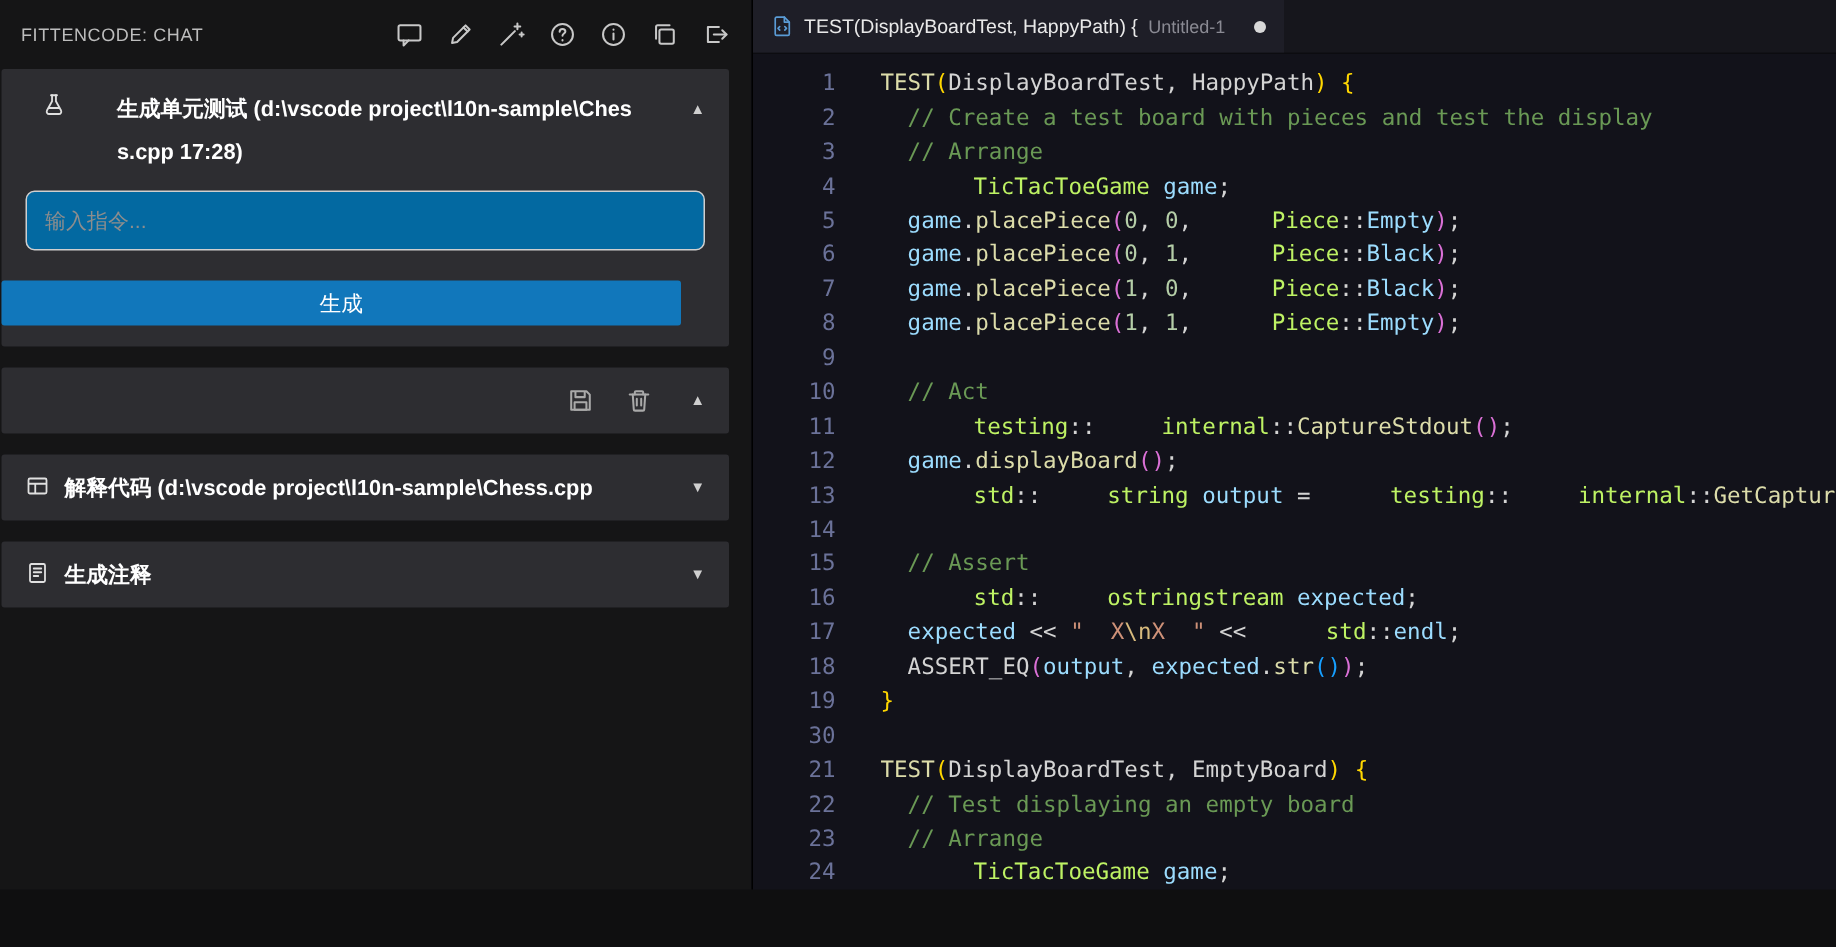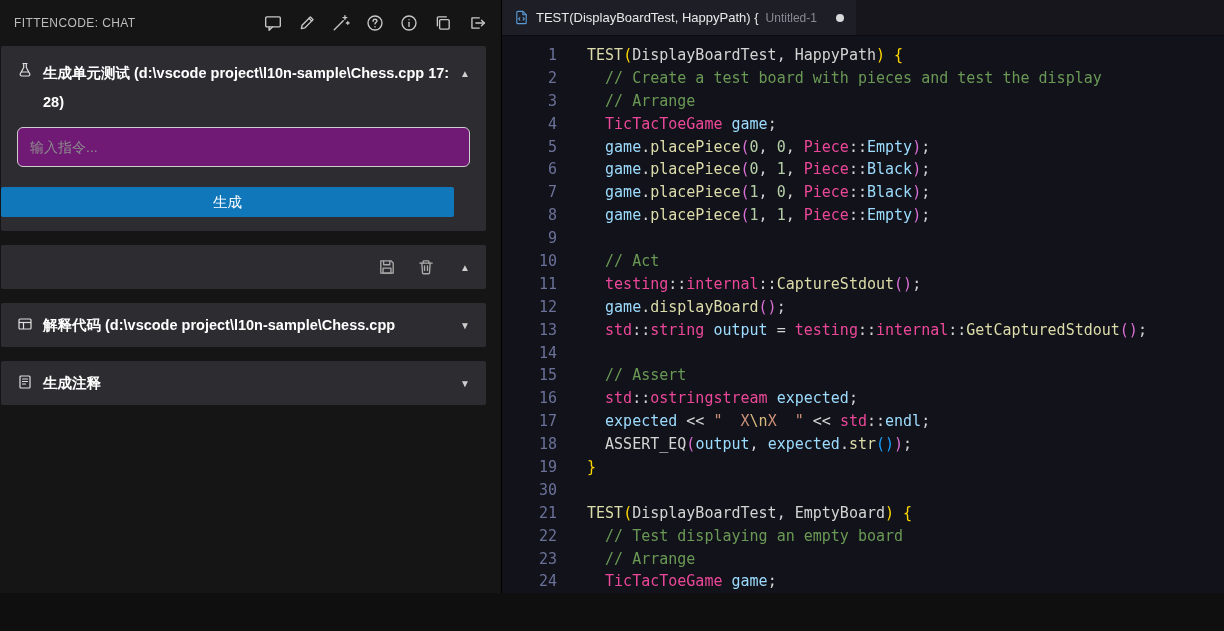--- a/index.html
+++ b/index.html
@@ -8,27 +8,27 @@
 
   
   .sidebar { width:501px; background:#151516; display:flex; flex-direction:column; flex:none; }
   .sidebar-header { height:46px; display:flex; align-items:center; justify-content:space-between; padding:0 14px 0 14px; }
   .sidebar-title { color:#bdbdbd; font-size:12px; letter-spacing:.4px; }
   .toolbar { display:flex; gap:13px; align-items:center; }
   .icon-btn { width:21px; height:21px; display:flex; align-items:center; justify-content:center; color:#c8c8c8; cursor:pointer; }
   .icon-btn svg { width:18px; height:18px; }
 
   .card { background:#2d2d31; margin:0 15px 14px 1px; border-radius:2px; }
-  .card-header { display:flex; align-items:flex-start; padding:13px 16px 0 16px; }
+  .card-header { display:flex; align-items:flex-start; padding:13px 16px 0 27px;gap:24px; }
   .card-header .sec-icon { flex:none; width:18px; height:18px; color:#e0e0e0; margin:3px 8px 0 0; }
   .card-header .sec-icon svg { width:16px; height:16px; }
   .card-title { color:#ffffff; font-weight:bold; font-size:14.5px; line-height:29px; flex:1; word-break:break-all; }
   .chev { flex:none; color:#cfcfcf; font-size:10px; line-height:29px; margin-left:10px; cursor:pointer; }
 
-  .cmd-input { display:block; width:calc(100% - 32px); margin:10px 16px 0 16px; height:40px; background:#701a75; border:1px solid #cfcfcf; border-radius:6px; color:#e8e8e8; font-size:14px; padding:0 12px; outline:none; font-family:"Liberation Sans", sans-serif; }
+  .cmd-input { display:block; width:calc(100% - 32px); margin:10px 16px 0 16px; height:40px; background:#0369a1; border:1px solid #cfcfcf; border-radius:6px; color:#e8e8e8; font-size:14px; padding:0 12px; outline:none; font-family:"Liberation Sans", sans-serif; }
   .cmd-input::placeholder { color:#8d8d8d; }
   .gen-btn { display:block; width:calc(100% - 32px); margin:20px 16px 14px 0; height:30px; background:#1177bb; border:none; border-radius:2px; color:#ffffff; font-size:14.5px; cursor:pointer; font-family:"Liberation Sans", sans-serif; }
 
   .actions-card { height:44px; display:flex; align-items:center; justify-content:flex-end; padding:0 16px; gap:18px; }
   .actions-card .icon-btn { color:#a9a9a9; }
   .actions-card .chev { line-height:normal; margin-left:6px; }
 
   .collapsed-card { height:44px; display:flex; align-items:center; padding:0 16px;justify-content:center; }
   .collapsed-card .sec-icon { flex:none; width:18px; height:18px; color:#e0e0e0; margin-right:8px; }
   .collapsed-card .sec-icon svg { width:16px; height:16px; }
@@ -44,21 +44,21 @@
   .tab-title { color:#e9e9e9; font-size:13px; white-space:nowrap; }
   .tab-desc { color:#8a8a93; font-size:12px; white-space:nowrap; }
   .mod-dot { width:8px; height:8px; border-radius:50%; background:#d8d8d8; margin-left:12px; flex:none; }
 
   .code-wrap { flex:1; overflow:hidden; padding-top:8px; font-family:"DejaVu Sans Mono", monospace; font-size:15px; }
   .code-line { display:flex; height:22.9px; line-height:22.9px; white-space:pre; }
   .ln { width:55px; flex:none; text-align:right; color:#6b7299; user-select:none; }
   .lc { padding-left:30px; color:#d4d4d4; }
   .tk-pl { color:#d4d4d4; }
   .tk-fn { color:#dcdcaa; }
-  .tk-ty { color:#ec4899; }
+  .tk-ty { color:#bef264;margin-left:44px; }
   .tk-vr { color:#9cdcfe; }
   .tk-nu { color:#b5cea8; }
   .tk-st { color:#ce9178; }
   .tk-es { color:#d7ba7d; }
   .tk-cm { color:#6a9955; }
   .tk-b1 { color:#ffd700; }
   .tk-b2 { color:#da70d6; }
   .tk-b3 { color:#179fff; }
 </style>
 </head>

